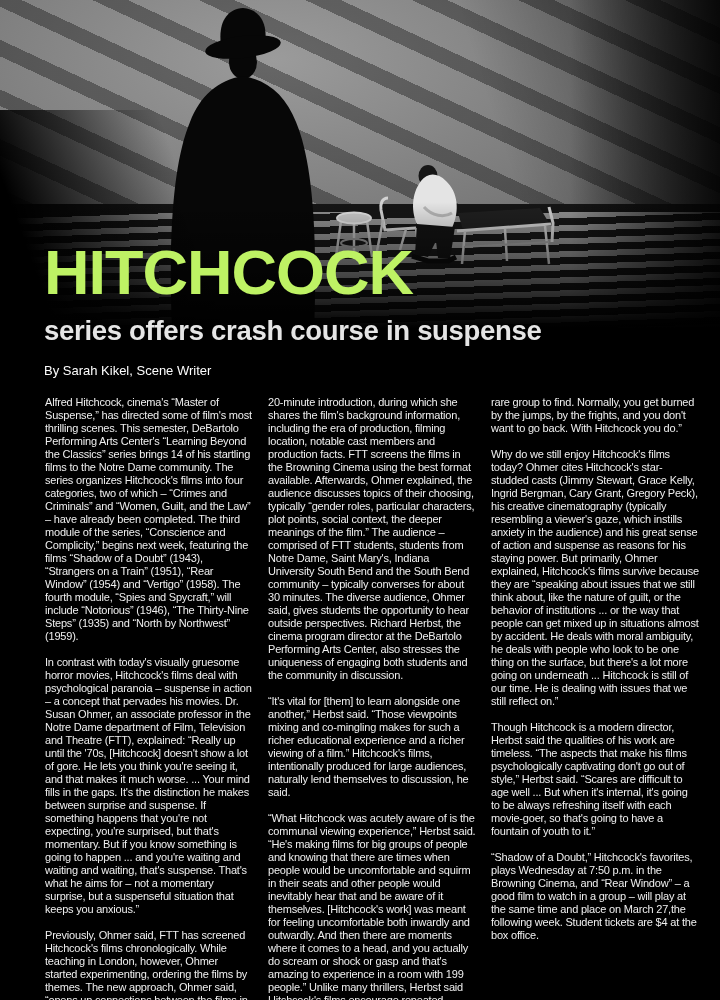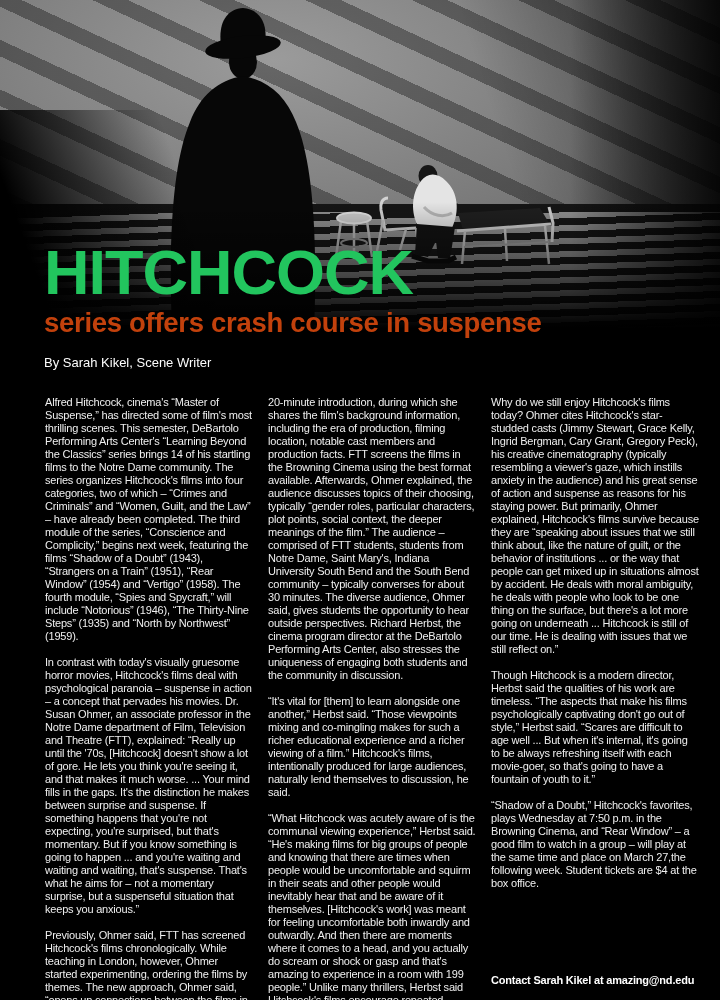--- a/index.html
+++ b/index.html
@@ -19,22 +19,22 @@
   .fade-left{position:absolute;left:0;top:110px;bottom:0;width:330px;
         background:linear-gradient(70deg, #000 14%, rgba(0,0,0,0) 58%);}
   .fade-right{position:absolute;right:0;top:0;bottom:0;width:150px;
         background:linear-gradient(to left, rgba(0,0,0,0.85), rgba(0,0,0,0));}
   .fade-bottom{position:absolute;left:0;right:0;bottom:0;height:130px;
         background:linear-gradient(to bottom, rgba(0,0,0,0) 0%, rgba(0,0,0,0.5) 55%, #000 97%);}
   .figures{position:absolute;inset:0;}
 
   
   .masthead{position:absolute;left:44px;top:243px;z-index:6;color:#fff;}
-  .headline{margin:0;font-size:63px;font-weight:bold;letter-spacing:-1px;line-height:0.95;color:#22c55e;}
-  .subhead{margin:4px 0 0 0;font-size:27.5px;font-weight:bold;letter-spacing:-0.3px;color:#c2410c;}
+  .headline{margin:0;font-size:63px;font-weight:bold;letter-spacing:-1px;line-height:0.95;color:#bef264;}
+  .subhead{margin:12px 0 0 0;font-size:27.5px;font-weight:bold;letter-spacing:-0.3px;color:#e5e5e5;}
   .byline{margin-top:16px;font-size:13px;color:#fdfdfd;}
 
   
   .columns{position:absolute;left:45px;top:396px;width:656px;display:flex;gap:15px;z-index:6;}
   .col{width:208px;}
   .col p{margin:0 0 13px 0;font-size:11px;line-height:13px;color:#efefef;letter-spacing:-0.2px;}
   .col p.contact{margin-top:84px;font-weight:bold;color:#fff;}
 </style>
 </head>
 <body>
@@ -100,20 +100,21 @@
         <p>Alfred Hitchcock, cinema's “Master of Suspense,” has directed some of film's most thrilling scenes. This semester, DeBartolo Performing Arts Center's “Learning Beyond the Classics” series brings 14 of his startling films to the Notre Dame community. The series organizes Hitchcock's films into four categories, two of which – “Crimes and Criminals” and “Women, Guilt, and the Law” – have already been completed. The third module of the series, “Conscience and Complicity,” begins next week, featuring the films “Shadow of a Doubt” (1943), “Strangers on a Train” (1951), “Rear Window” (1954) and “Vertigo” (1958). The fourth module, “Spies and Spycraft,” will include “Notorious” (1946), “The Thirty-Nine Steps” (1935) and “North by Northwest” (1959).</p>
         <p>In contrast with today's visually gruesome horror movies, Hitchcock's films deal with psychological paranoia – suspense in action – a concept that pervades his movies. Dr. Susan Ohmer, an associate professor in the Notre Dame department of Film, Television and Theatre (FTT), explained: “Really up until the '70s, [Hitchcock] doesn't show a lot of gore. He lets you think you're seeing it, and that makes it much worse. ... Your mind fills in the gaps. It's the distinction he makes between surprise and suspense. If something happens that you're not expecting, you're surprised, but that's momentary. But if you know something is going to happen ... and you're waiting and waiting and waiting, that's suspense. That's what he aims for – not a momentary surprise, but a suspenseful situation that keeps you anxious.”</p>
         <p>Previously, Ohmer said, FTT has screened Hitchcock's films chronologically. While teaching in London, however, Ohmer started experimenting, ordering the films by themes. The new approach, Ohmer said, “opens up connections between the films in some exciting new ways ... Even if [viewers] have seen the films, maybe they haven't have thought of them in comparison with [Hitchcock's] other films.”</p>
       </div>
       <div class="col">
         <p>20-minute introduction, during which she shares the film's background information, including the era of production, filming location, notable cast members and production facts. FTT screens the films in the Browning Cinema using the best format available. Afterwards, Ohmer explained, the audience discusses topics of their choosing, typically “gender roles, particular characters, plot points, social context, the deeper meanings of the film.” The audience – comprised of FTT students, students from Notre Dame, Saint Mary's, Indiana University South Bend and the South Bend community – typically converses for about 30 minutes. The diverse audience, Ohmer said, gives students the opportunity to hear outside perspectives. Richard Herbst, the cinema program director at the DeBartolo Performing Arts Center, also stresses the uniqueness of engaging both students and the community in discussion.</p>
         <p>“It's vital for [them] to learn alongside one another,” Herbst said. “Those viewpoints mixing and co-mingling makes for such a richer educational experience and a richer viewing of a film.” Hitchcock's films, intentionally produced for large audiences, naturally lend themselves to discussion, he said.</p>
         <p>“What Hitchcock was acutely aware of is the communal viewing experience,” Herbst said. “He's making films for big groups of people and knowing that there are times when people would be uncomfortable and squirm in their seats and other people would inevitably hear that and be aware of it themselves. [Hitchcock's work] was meant for feeling uncomfortable both inwardly and outwardly. And then there are moments where it comes to a head, and you actually do scream or shock or gasp and that's amazing to experience in a room with 199 people.” Unlike many thrillers, Herbst said Hitchcock's films encourage repeated viewings. “When you look at films that are suspenseful or thriller or horror, there's definitely a divisional between, 'That was scary, and I don't want to go back to it,' and, 'That was scary, I want to watch that again right now,'” he said. “Hitchcock is of the latter, and that's a very</p>
       </div>
       <div class="col">
+        <p>rare group to find. Normally, you get burned by the jumps, by the frights, and you don't want to go back. With Hitchcock you do.”</p>
         <p>Why do we still enjoy Hitchcock's films today? Ohmer cites Hitchcock's star-studded casts (Jimmy Stewart, Grace Kelly, Ingrid Bergman, Cary Grant, Gregory Peck), his creative cinematography (typically resembling a viewer's gaze, which instills anxiety in the audience) and his great sense of action and suspense as reasons for his staying power. But primarily, Ohmer explained, Hitchcock's films survive because they are “speaking about issues that we still think about, like the nature of guilt, or the behavior of institutions ... or the way that people can get mixed up in situations almost by accident. He deals with moral ambiguity, he deals with people who look to be one thing on the surface, but there's a lot more going on underneath ... Hitchcock is still of our time. He is dealing with issues that we still reflect on.”</p>
         <p>Though Hitchcock is a modern director, Herbst said the qualities of his work are timeless. “The aspects that make his films psychologically captivating don't go out of style,” Herbst said. “Scares are difficult to age well ... But when it's internal, it's going to be always refreshing itself with each movie-goer, so that's going to have a fountain of youth to it.”</p>
         <p>“Shadow of a Doubt,” Hitchcock's favorites, plays Wednesday at 7:50 p.m. in the Browning Cinema, and “Rear Window” – a good film to watch in a group – will play at the same time and place on March 27,the following week. Student tickets are $4 at the box office.</p>
         <p class="contact">Contact Sarah Kikel at amazing@nd.edu</p>
       </div>
     </div>
 
 </div>
 
 </body></html>

